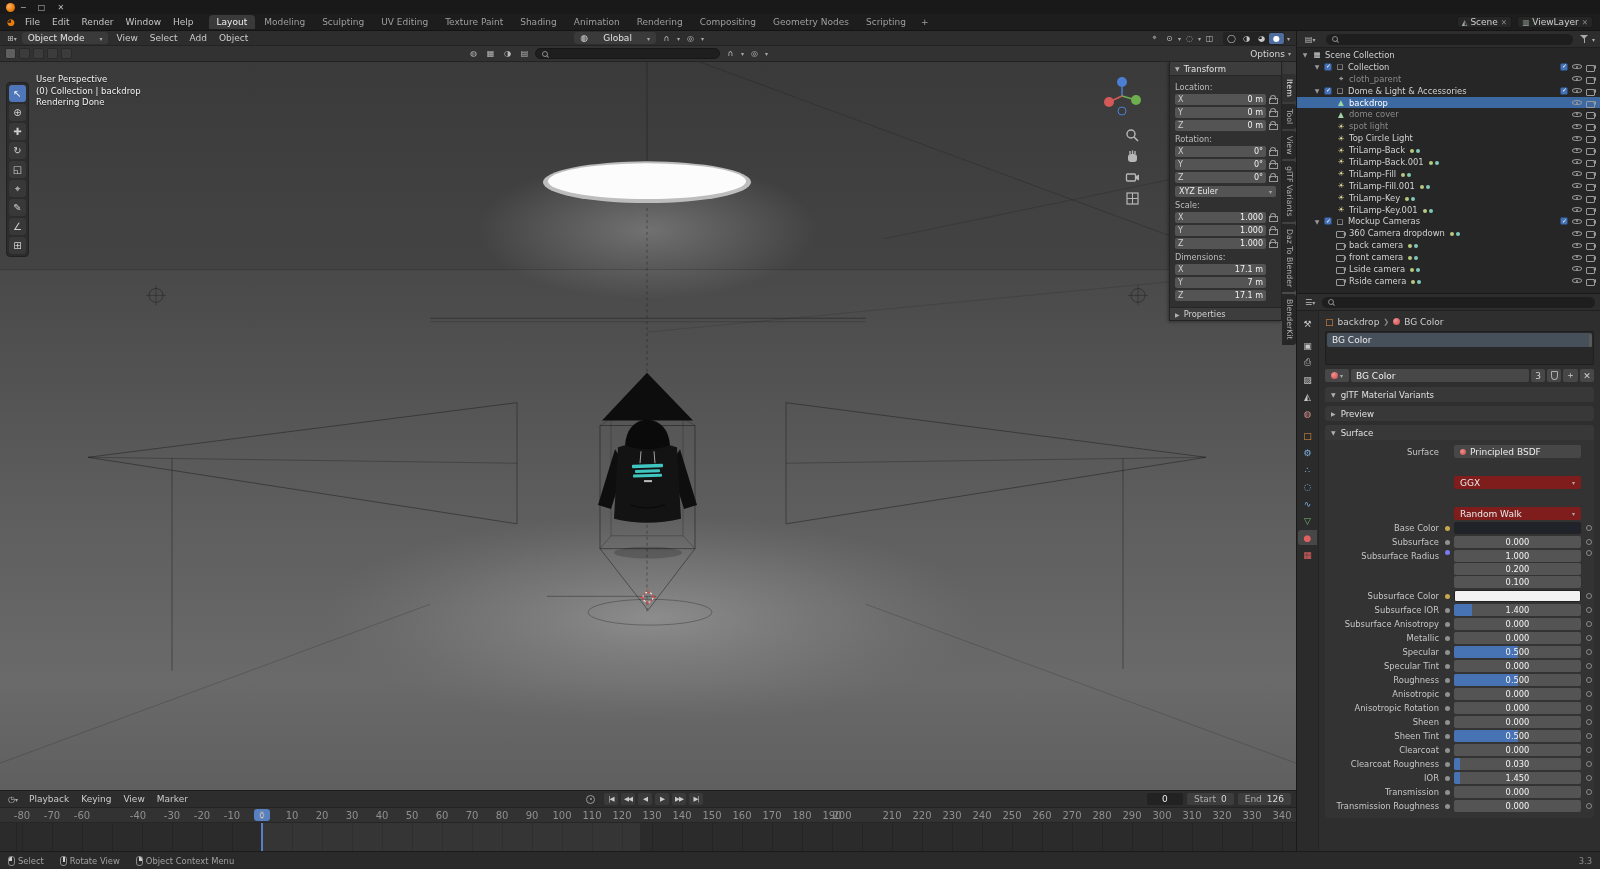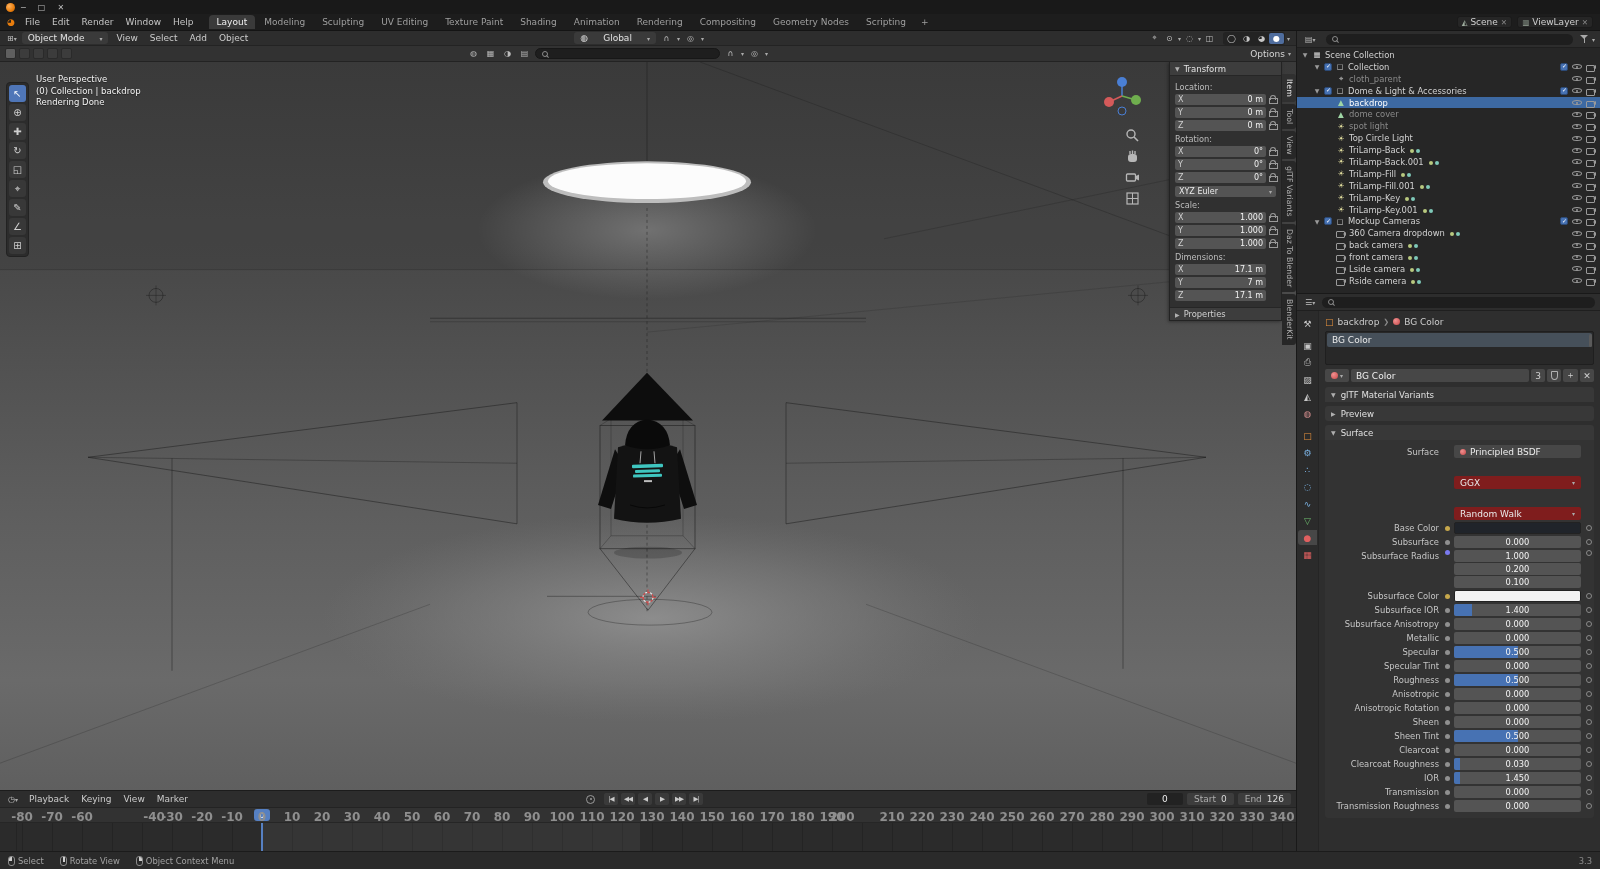--- a/index.html
+++ b/index.html
@@ -89,21 +89,21 @@
   .tl-header{height:17px;background:#2d2d2d;display:flex;align-items:center;gap:2px;padding:0 5px;border-bottom:1px solid #232323;position:relative;flex:0 0 auto;}
   .tl-center{position:absolute;left:586px;display:flex;gap:3px;align-items:center;}
   .autokey{width:9px;height:9px;border:1px solid #9a9a9a;border-radius:50%;position:relative;margin-right:6px;}
   .autokey::after{content:"";position:absolute;left:2.5px;top:2.5px;width:2px;height:2px;border-radius:50%;background:#9a9a9a;}
   .tr-btn{min-width:14px;height:12px;display:flex;align-items:center;justify-content:center;color:#cacaca;font-size:6.5px;background:#3a3a3a;border-radius:2px;padding:0 2px;letter-spacing:-1px;}
   .tl-right{margin-left:auto;display:flex;gap:4px;align-items:center;}
   .frame-field{width:36px;height:12px;background:#222;border-radius:2px;display:flex;align-items:center;justify-content:center;color:#ececec;}
   .range-field{height:12px;background:#3d3d3d;border-radius:2px;display:flex;align-items:center;gap:5px;padding:0 7px;}
   .range-field .lab{color:#adadad;}
   .tl-ruler{height:15px;position:relative;background:#323232;border-bottom:1px solid #262626;overflow:hidden;flex:0 0 auto;}
-  .tick{position:absolute;top:2px;transform:translateX(-50%);color:#8f8f8f;font-size:12px;font-weight:bold;}
+  .tick{position:absolute;top:2px;transform:translateX(-50%);color:#8f8f8f;font-size:10px;}
   .playhead-head{position:absolute;top:1px;height:12px;width:16px;background:#5680c2;border-radius:3px;color:#fff;display:flex;align-items:center;justify-content:center;font-size:7.5px;}
   .tl-track{flex:1;position:relative;background:#2b2b2b;overflow:hidden;
     background-image:repeating-linear-gradient(90deg,rgba(0,0,0,.16) 0 1px,transparent 1px 30px);background-position-x:22px;}
   .tl-range{position:absolute;top:0;bottom:0;background:rgba(255,255,255,.05);}
   .playhead-line{position:absolute;top:0;bottom:0;width:2px;background:#5680c2;}
 
   
   .right-col{flex:1;display:flex;flex-direction:column;border-left:1px solid #191919;min-width:0;}
   .outliner{height:263px;display:flex;flex-direction:column;background:#262626;border-bottom:1px solid #191919;flex:0 0 auto;}
   .ol-header{height:17px;background:#2d2d2d;display:flex;align-items:center;gap:3px;padding:0 5px;border-bottom:1px solid #1f1f1f;flex:0 0 auto;}
@@ -596,21 +596,21 @@
               <span>126</span>
             </span>
           </span>
         </div>
         <div class="tl-ruler" id="tl-ruler">
           <span class="playhead-head" id="playhead-head" style="left: 254px;">0</span>
         <span class="tick" style="left: 22px;">-80</span>
             <span class="tick" style="left: 52px;">-70</span>
             <span class="tick" style="left: 82px;">-60</span>
             <span class="tick" style="left: 100px; margin-top: 30px;">-50</span>
-            <span class="tick" style="left: 154px;">-40</span>
+            <span class="tick" style="left: 138px;">-40</span>
             <span class="tick" style="left: 172px;">-30</span>
             <span class="tick" style="left: 202px;">-20</span>
             <span class="tick" style="left: 232px;">-10</span>
             <span class="tick" style="left: 262px;">0</span>
             <span class="tick" style="left: 292px;">10</span>
             <span class="tick" style="left: 322px;">20</span>
             <span class="tick" style="left: 352px;">30</span>
             <span class="tick" style="left: 382px;">40</span>
             <span class="tick" style="left: 412px;">50</span>
             <span class="tick" style="left: 442px;">60</span>

